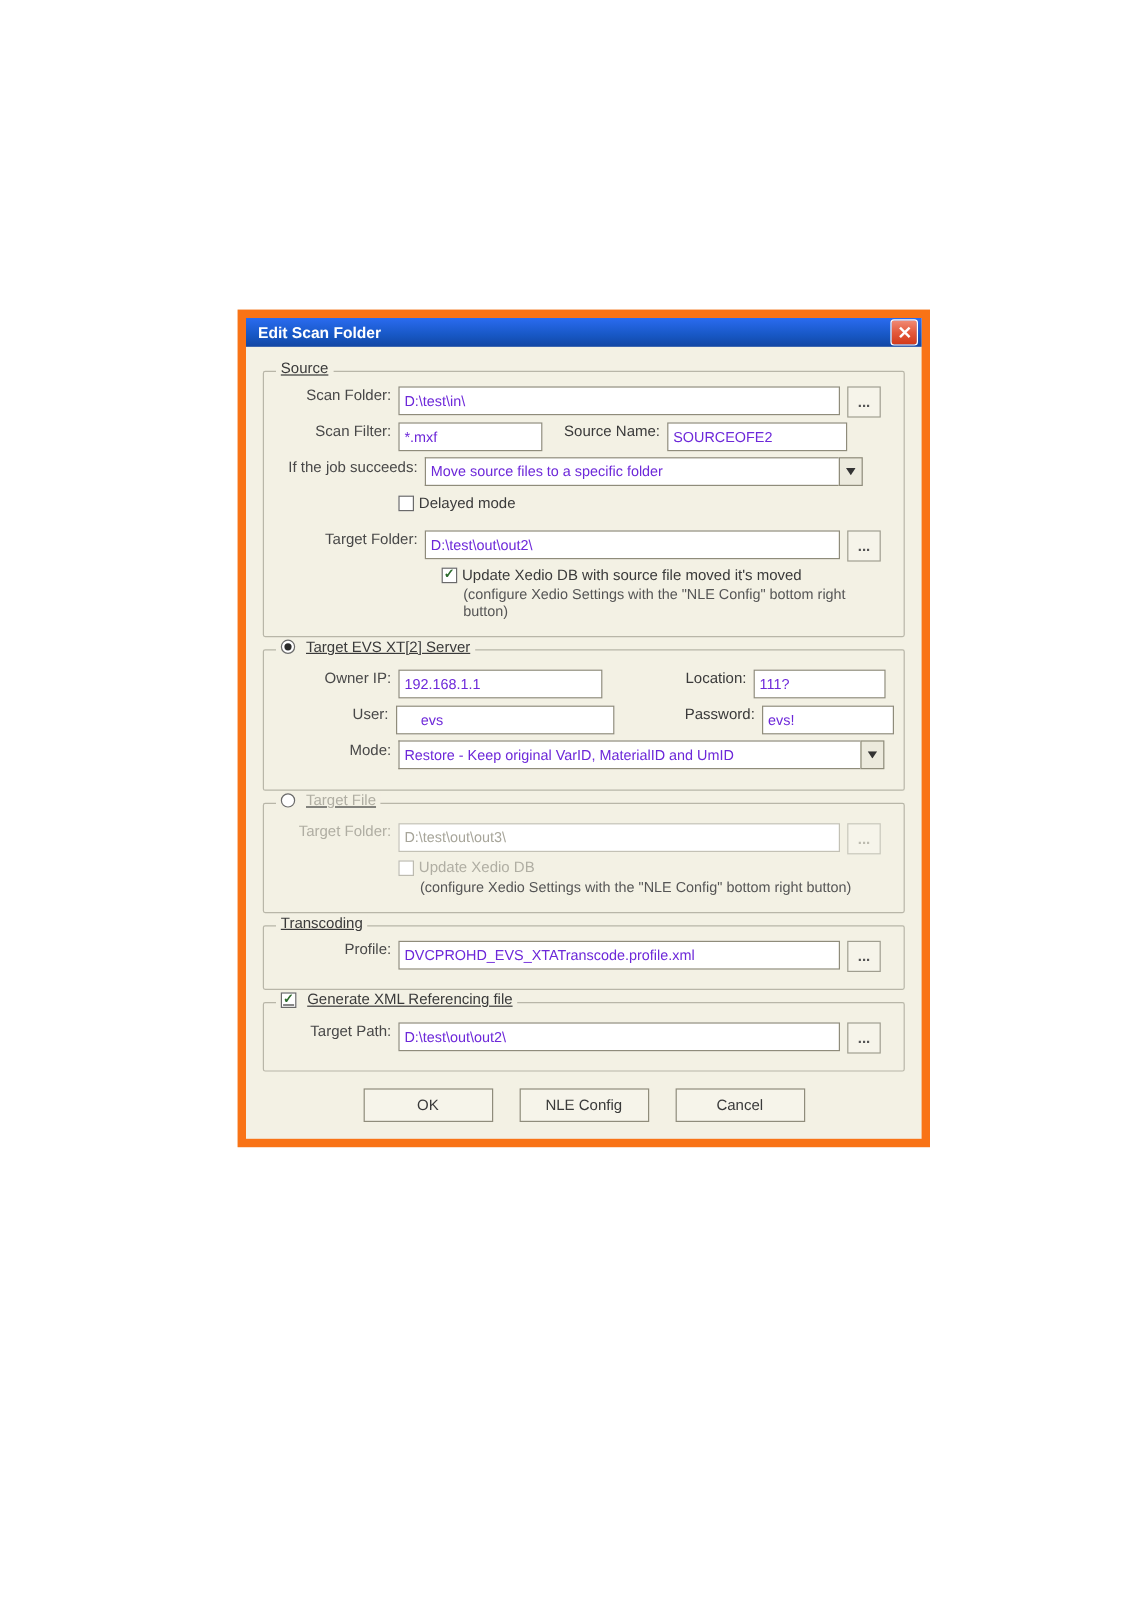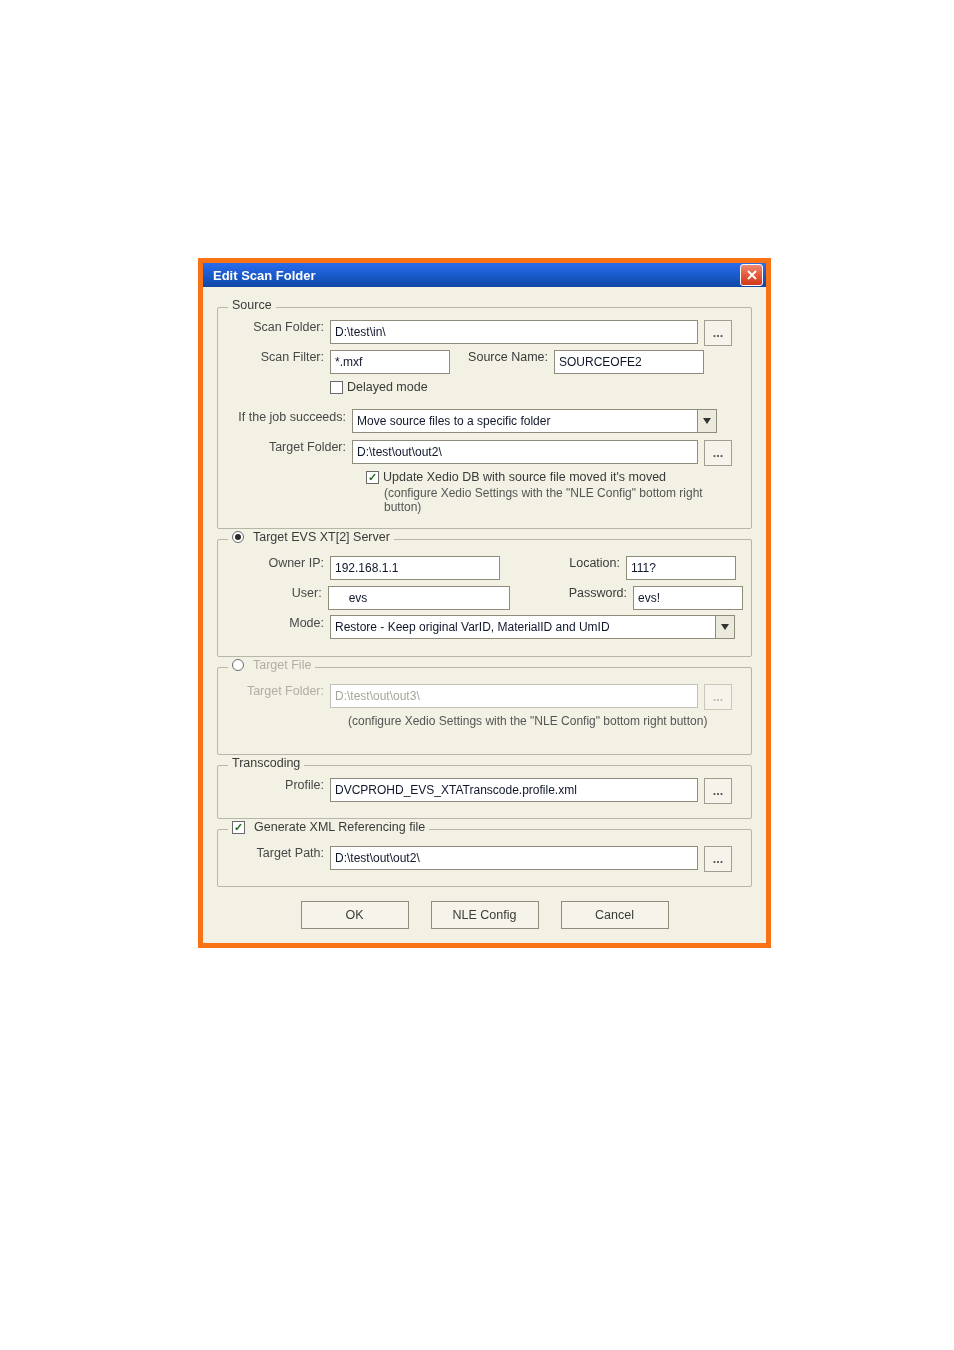--- a/index.html
+++ b/index.html
@@ -14,21 +14,21 @@
     width: 954px;
     height: 1350px;
     position: relative;
     background: #ffffff;
   }
   .dialog {
     position: absolute;
     left: 198px;
     top: 258px;
     width: 563px;
-    border: 5px solid #f97316;
+    border: 7px solid #f97316;
     background: #f3f1e4;
     box-shadow: 0 0 0 0 rgba(0,0,0,0);
   }
   .titlebar {
     height: 24px;
     background: linear-gradient(to bottom, #2a6bf0 0%, #1757c4 60%, #1246a3 100%);
     display: flex;
     align-items: center;
     justify-content: space-between;
     padding: 0 3px 0 10px;
@@ -74,35 +74,36 @@
     padding: 8px 8px 10px 8px;
     position: relative;
   }
   .fieldset.with-radio { padding-top: 12px; }
   .fieldset .legend {
     position: absolute;
     top: -10px;
     left: 10px;
     background: #f3f1e4;
     padding: 0 4px;
+    text-decoration: underline;
   }
   .fieldset .legend.radio-legend {
     display: flex;
     align-items: center;
     gap: 5px;
   }
   input[type=text], .textish {
     border: 1px solid #8f8c7b;
     background: #ffffff;
     height: 20px;
     padding: 1px 4px;
     font-family: inherit;
     font-size: 12px;
     box-sizing: content-box;
-    color: #0f172a;
+    color: #6d28d9;
   }
   .textish.disabled, input[type=text].disabled {
     color: #a7a59a;
     border-color: #c3c1b5;
   }
   .browse-btn {
     width: 26px;
     height: 24px;
     border: 1px solid #a09e90;
     background: #f6f4ea;
@@ -233,41 +234,41 @@
         <span class="lbl">Scan Folder:</span>
         <input type="text" style="width: 358px;" value="D:\test\in\">
         <span class="browse-btn">...</span>
       </div>
 
       <div class="row">
         <span class="lbl">Scan Filter:</span>
         <input type="text" style="width: 110px;" value="*.mxf">
         <span style="width:88px; text-align:right; padding-right:6px; margin-left:10px">Source Name:</span>
         <input type="text" style="width: 140px;" value="SOURCEOFE2">
-      </div>
-
-      <div class="row" style="margin-left:104px">
-        <span style="display:inline-flex;align-items:center;cursor:pointer">
-          <span class="checkbox"></span>
-          <span>Delayed mode</span>
-        </span>
       </div>
 
       <div class="row">
         <span class="lbl wide" style="width:120px">If the job succeeds:</span>
         <span class="combo">
           <input type="text" style="width: 336px;" value="Move source files to a specific folder">
           <span class="drop">
             <svg width="8" height="6" viewBox="0 0 8 6">
                   <polygon points="0,0 8,0 4,6" fill="#333333"></polygon>
                 </svg>
           </span>
         </span>
       </div>
 
+      <div class="row" style="margin-left:104px">
+        <span style="display:inline-flex;align-items:center;cursor:pointer">
+          <span class="checkbox"></span>
+          <span>Delayed mode</span>
+        </span>
+      </div>
+
       <div class="row">
         <span class="lbl wide" style="width:120px">Target Folder:</span>
         <input type="text" style="width: 336px;" value="D:\test\out\out2\">
         <span class="browse-btn">...</span>
       </div>
 
       <div class="row" style="margin-left:140px; display:block">
         <div style="display:flex;align-items:center">
           <span style="display:inline-flex;align-items:center;cursor:pointer">
             <span class="checkbox checked"></span>
@@ -317,20 +318,26 @@
         <span class="muted">Target File</span>
       </span>
 
       <div class="row">
         <span class="lbl muted">Target Folder:</span>
         <input type="text" class="disabled" style="width: 358px;" value="D:\test\out\out3\">
         <span class="browse-btn disabled">...</span>
       </div>
 
       <div class="row" style="margin-left:104px; display:block">
+        <div style="display:flex;align-items:center">
+          <span style="display:inline-flex;align-items:center">
+            <span class="checkbox disabled"></span>
+            <span class="muted">Update Xedio DB</span>
+          </span>
+        </div>
         <div class="note muted" style="margin-left:18px; margin-top:2px">(configure Xedio Settings with the "NLE Config" bottom right button)</div>
       </div>
     </div>
 
     <div class="fieldset">
       <span class="legend">Transcoding</span>
       <div class="row">
         <span class="lbl">Profile:</span>
         <input type="text" style="width: 358px;" value="DVCPROHD_EVS_XTATranscode.profile.xml">
         <span class="browse-btn">...</span>

